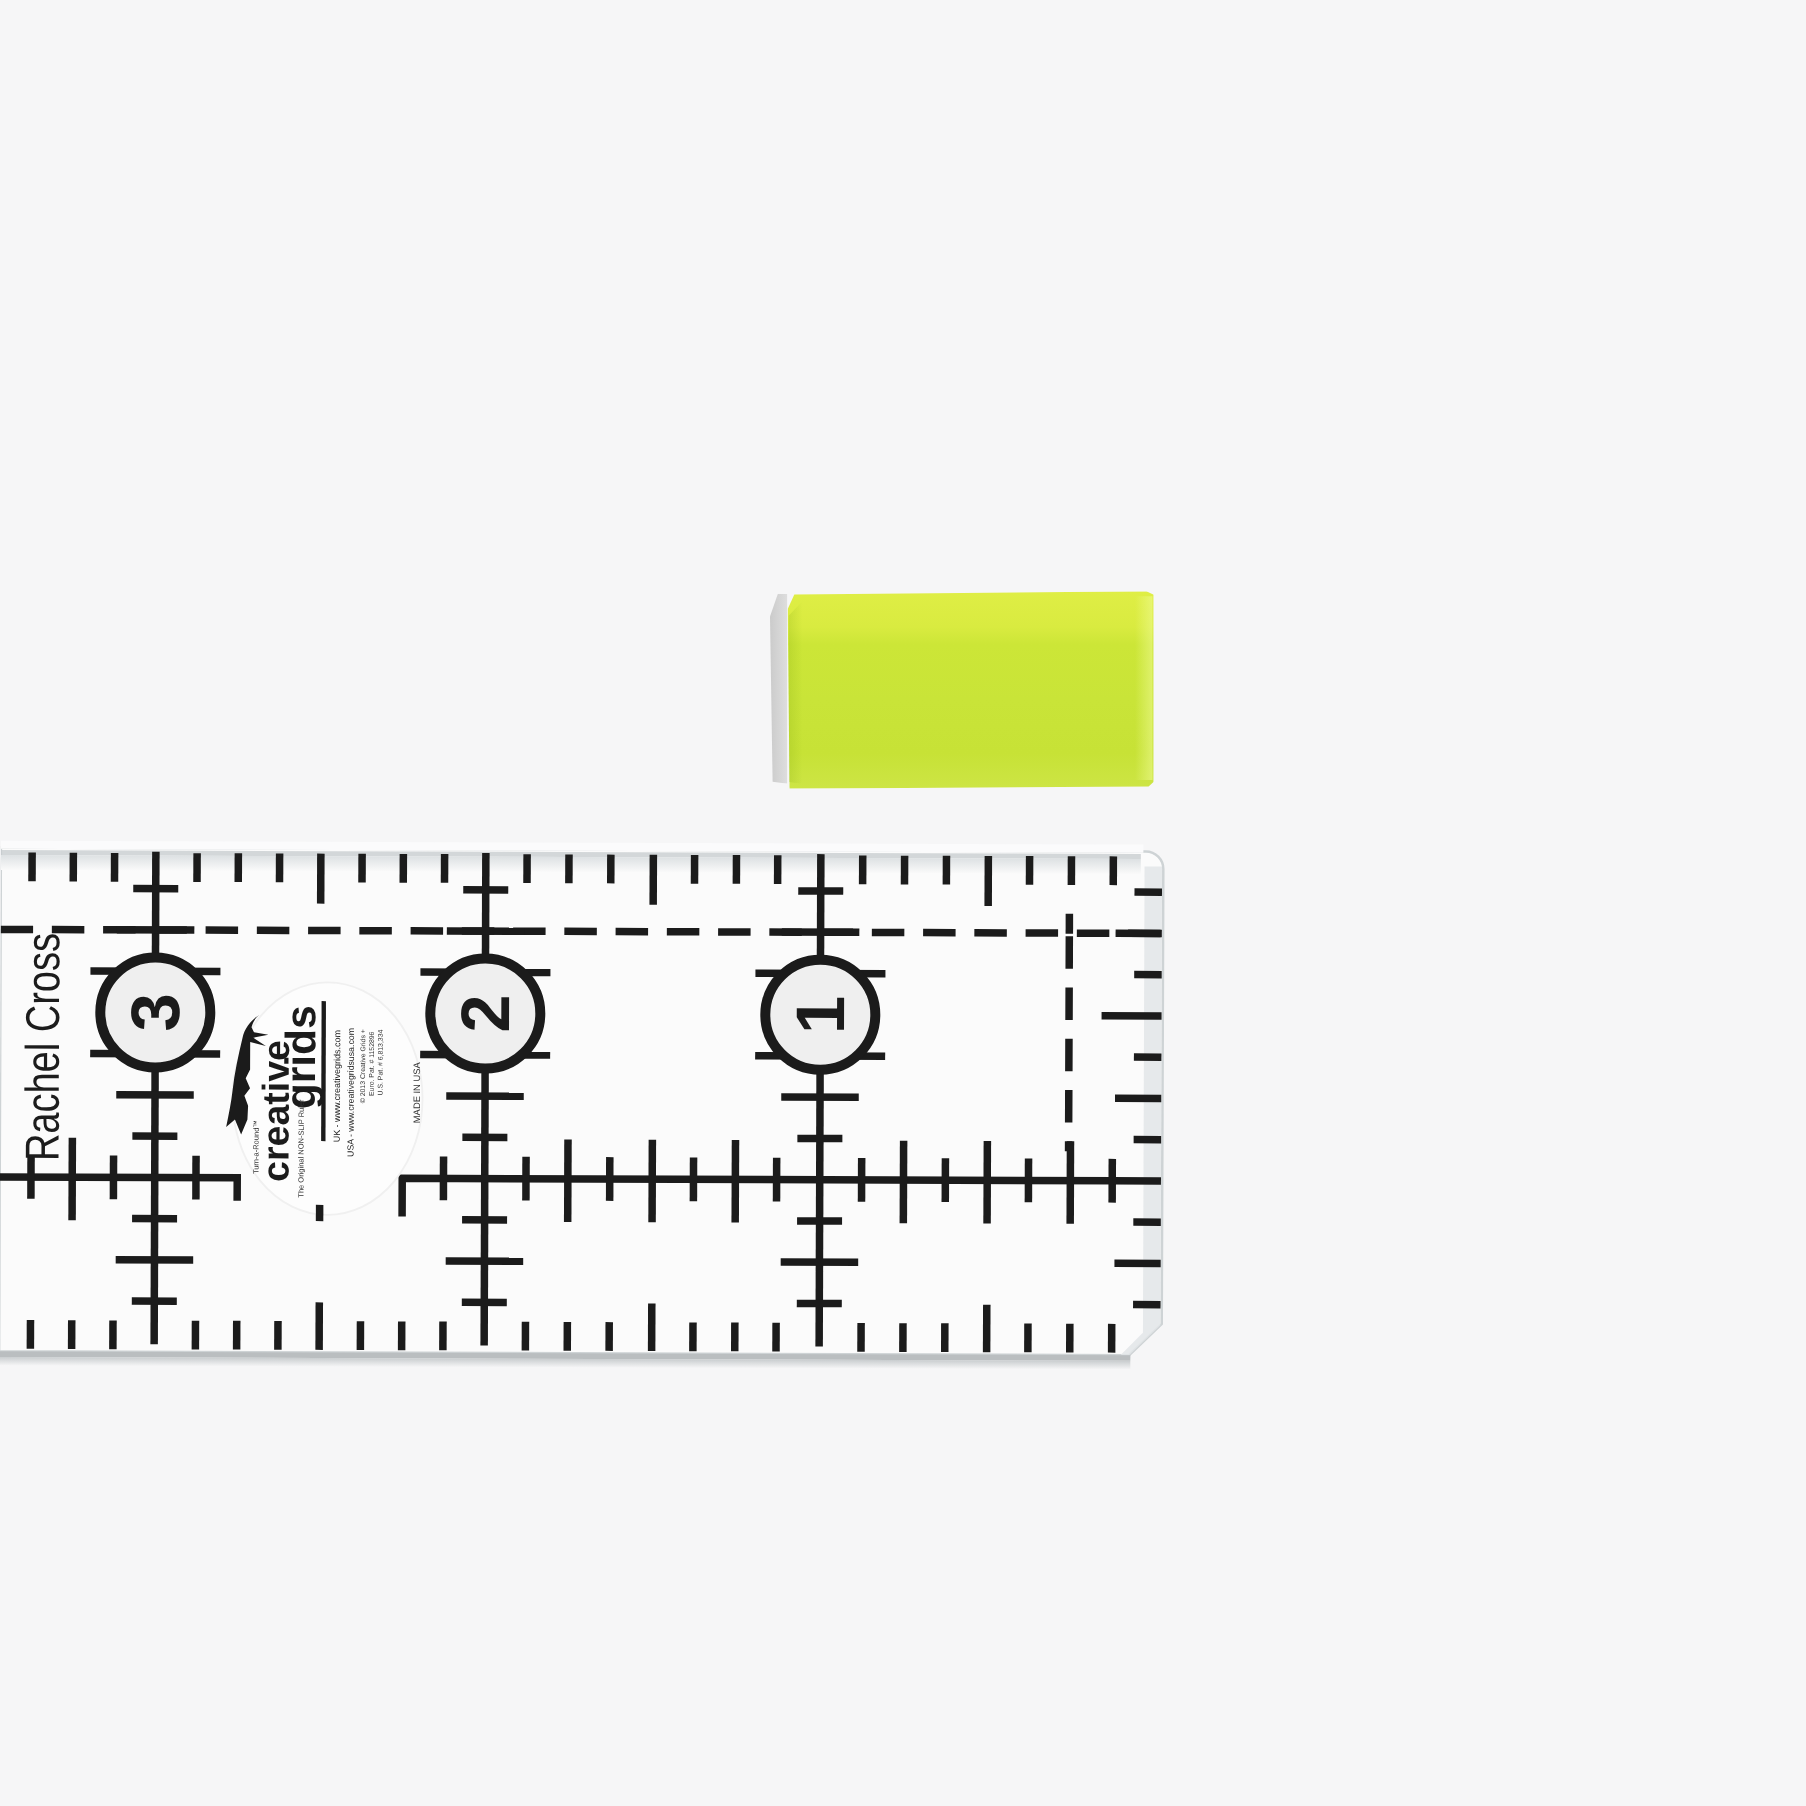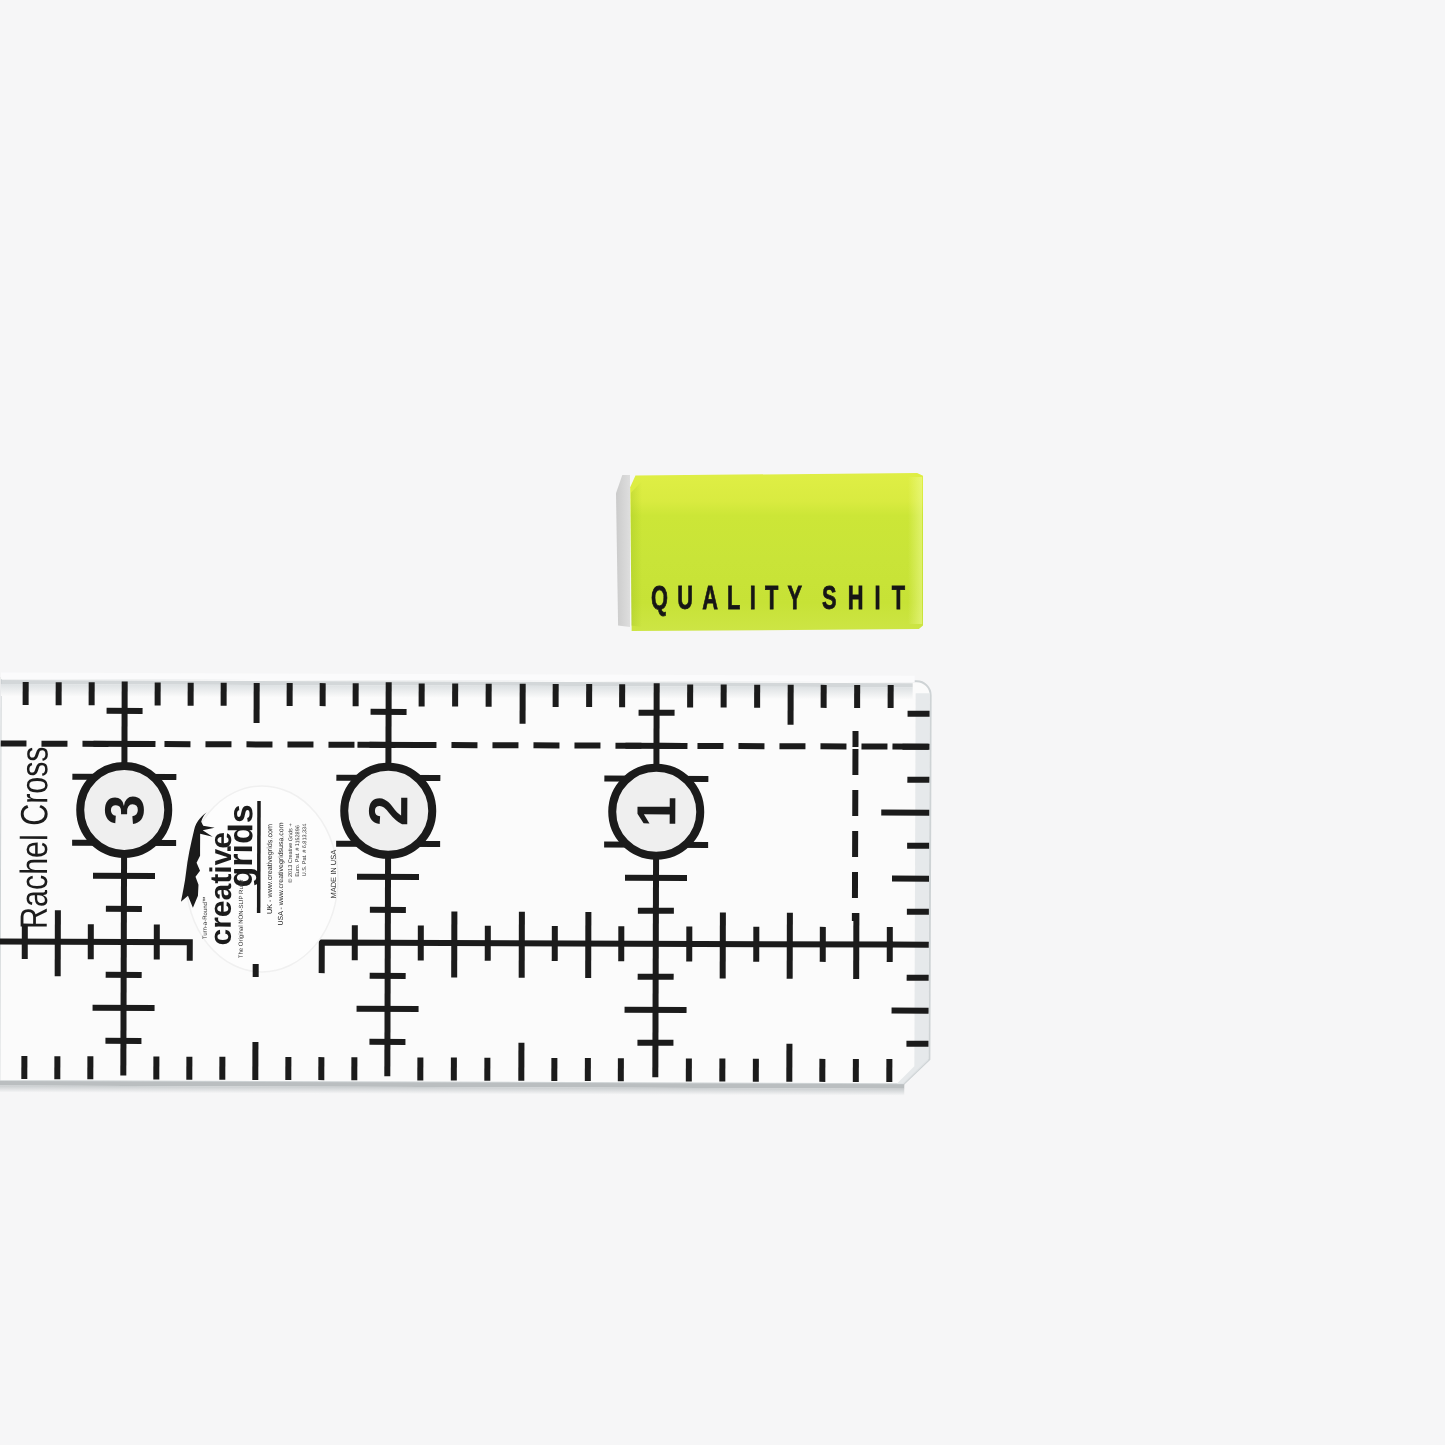--- a/index.html
+++ b/index.html
@@ -15,21 +15,20 @@
 <div class="abs" style="left:600px;top:460px;width:340px;height:190px;">
 
   <div class="abs" style="left:16px;top:15px;width:14px;height:152px;background:linear-gradient(90deg,#cbcbcb,#dedede);clip-path:polygon(45% 0%,100% 0%,100% 100%,15% 99%,0% 12%);"></div>
 
   <div class="abs" style="left:29px;top:13px;width:294px;height:158px;background:linear-gradient(180deg,#dfee45 0%,#d9eb40 18%,#cce637 27%,#c9e438 55%,#c7e236 82%,#cde545 100%);clip-path:polygon(0.4% 9%,2.2% 1.6%,98% 0%,100% 1.8%,100% 96.5%,98.6% 98.8%,0.9% 100%);box-shadow:0 3px 3px rgba(160,160,160,.45);"></div>
 
   <div class="abs" style="left:308px;top:17px;width:14px;height:147px;background:linear-gradient(270deg,rgba(240,252,150,0.55),rgba(240,252,150,0));"></div>
 
   <div class="abs" style="left:30px;top:21px;width:12px;height:146px;background:linear-gradient(90deg,rgba(125,165,15,0.22),rgba(125,165,15,0));clip-path:polygon(8% 8%,100% 0%,100% 100%,10% 99%);"></div>
 
-  <div class="abs" style="left:51px;top:119px;width:300px;color:#161616;font-weight:bold;font-size:33px;-webkit-text-stroke:0.8px #161616;white-space:nowrap;"><span style="display:inline-block;transform:scaleX(0.66);transform-origin:0 50%;letter-spacing:14px;"><span>QUALITY</span><span style="margin-left:16.3px;letter-spacing:16.9px;">SHIT</span></span></div>
 </div>
 
 <svg class="abs" style="left:0;top:660px;transform:rotate(0.2deg);transform-origin:0px 220px;" width="940" height="450" viewBox="0 0 940 450">
   <defs>
     <linearGradient id="topband" x1="0" y1="0" x2="0" y2="1">
       <stop offset="0" stop-color="#dde1e3"></stop>
         <stop offset="1" stop-color="#fafafa"></stop>
     </linearGradient>
     <linearGradient id="botshadow" x1="0" y1="0" x2="0" y2="1">
       <stop offset="0" stop-color="#c9cdcf"></stop>

